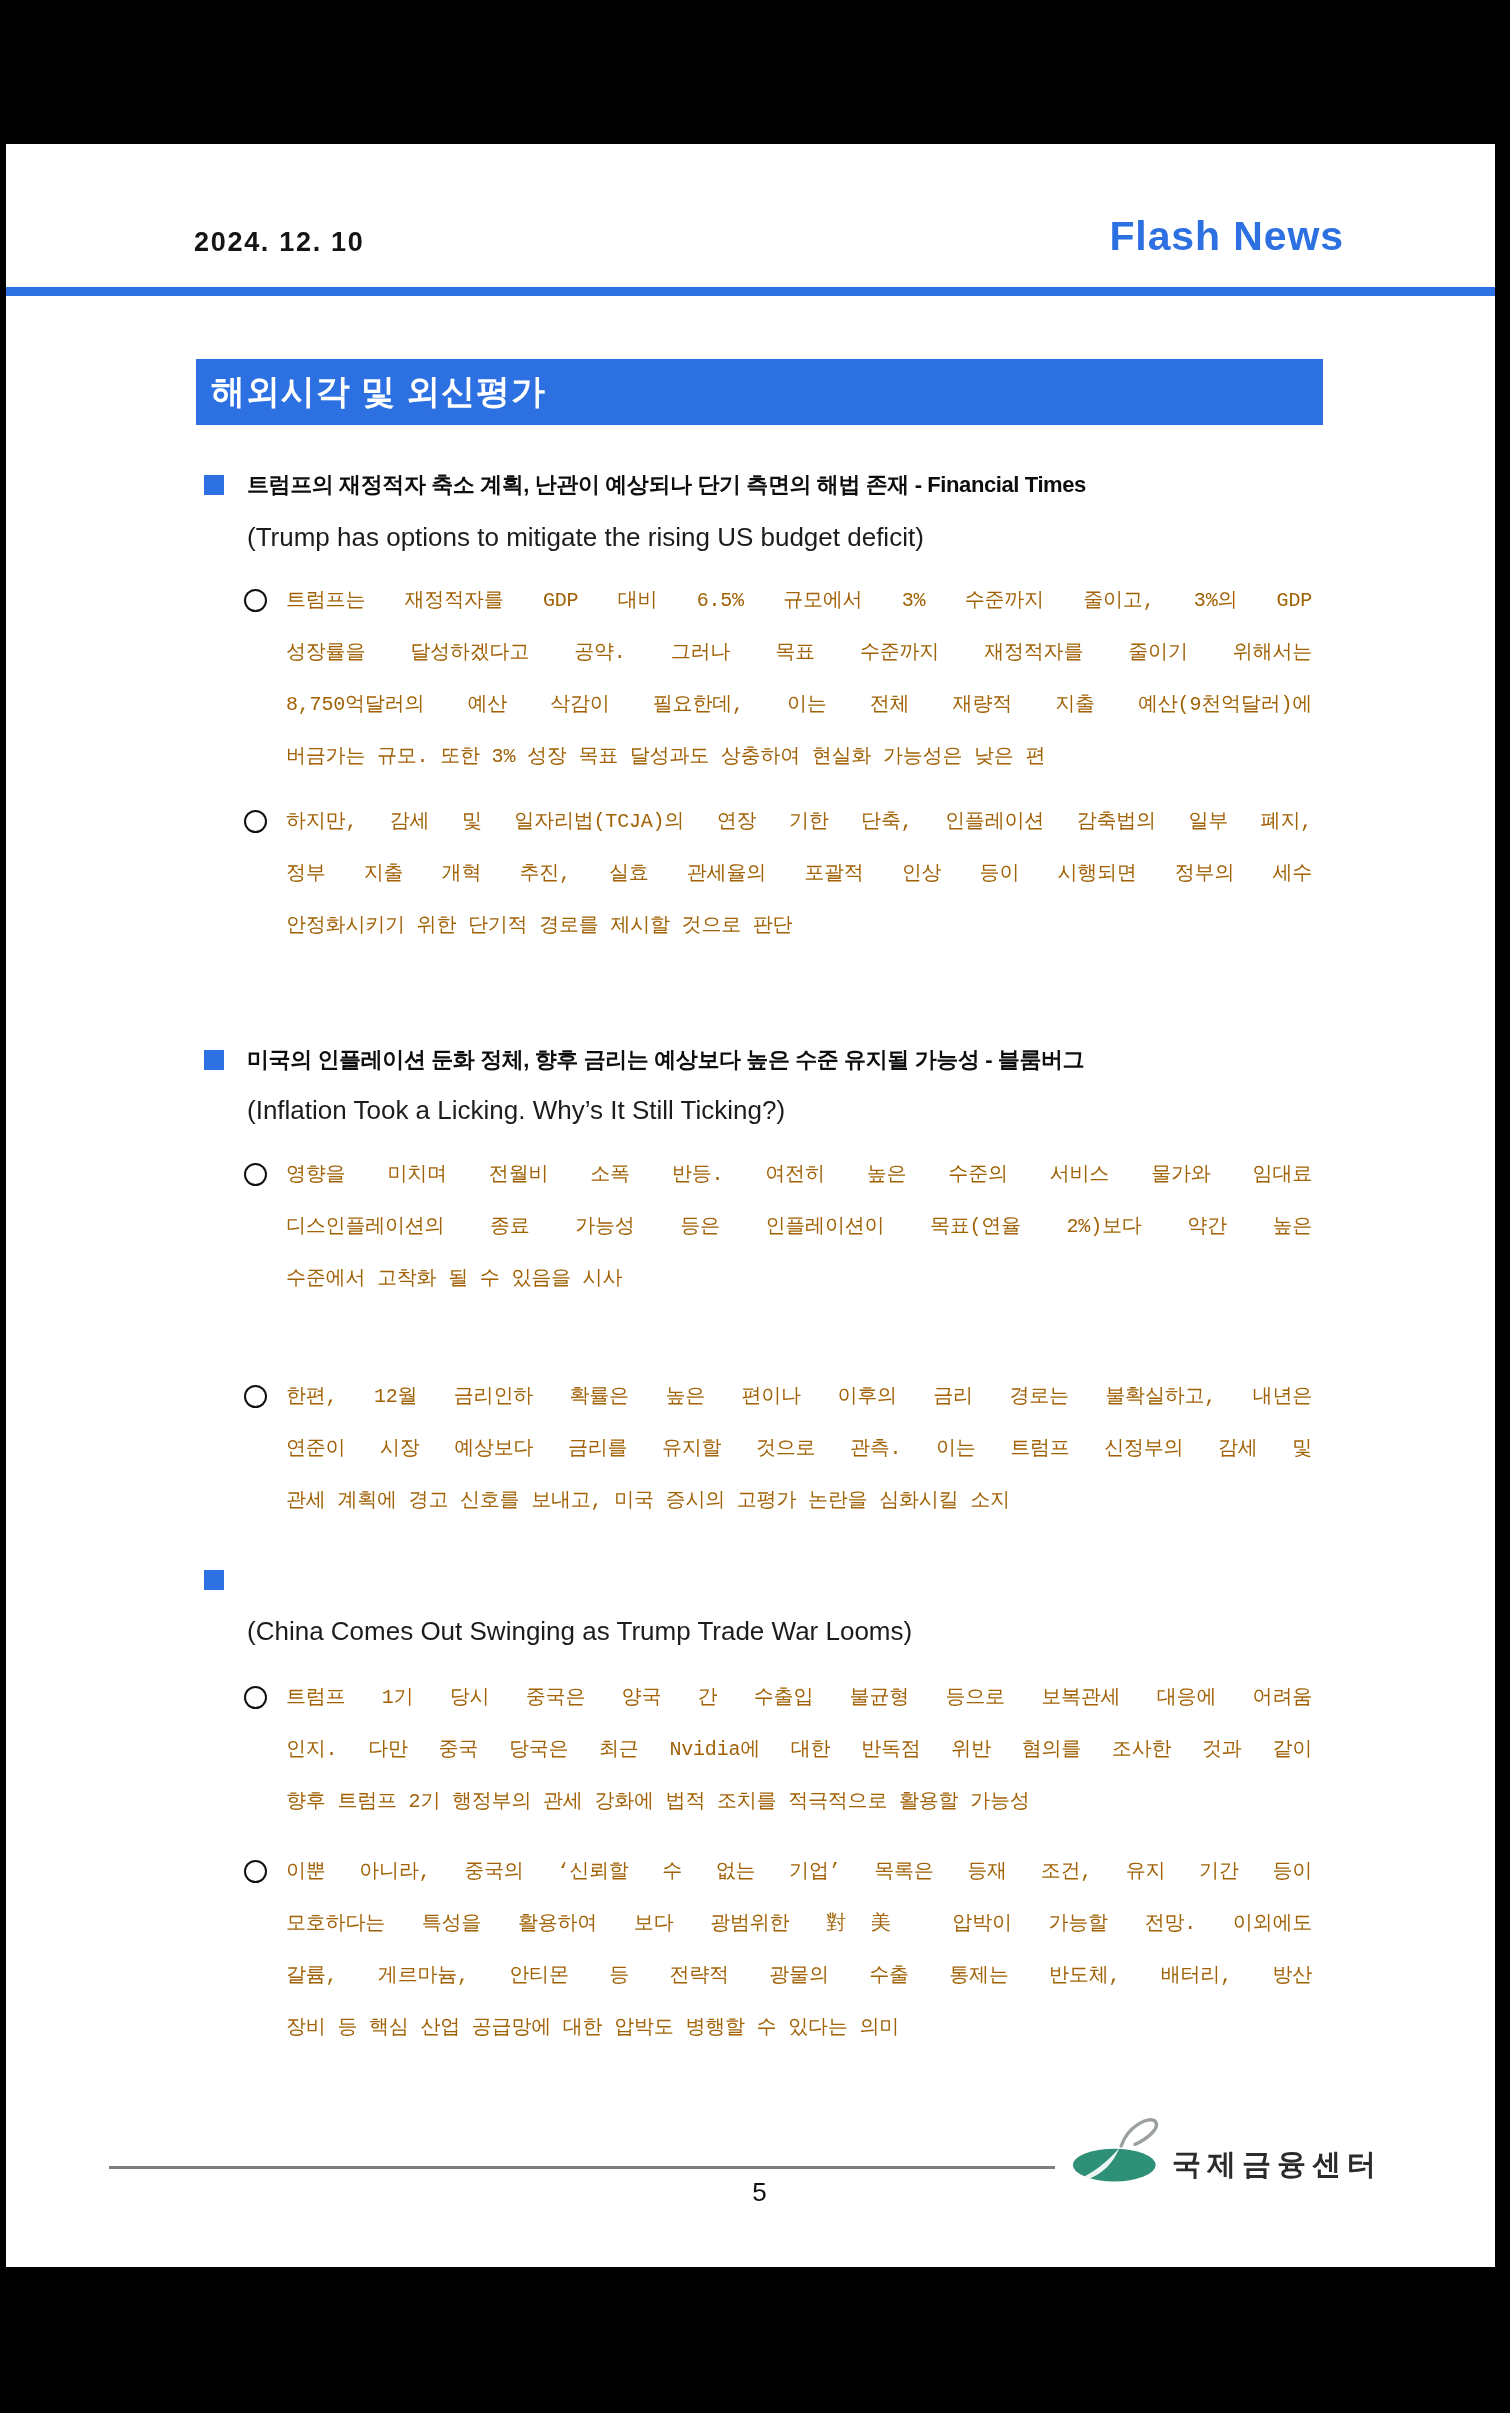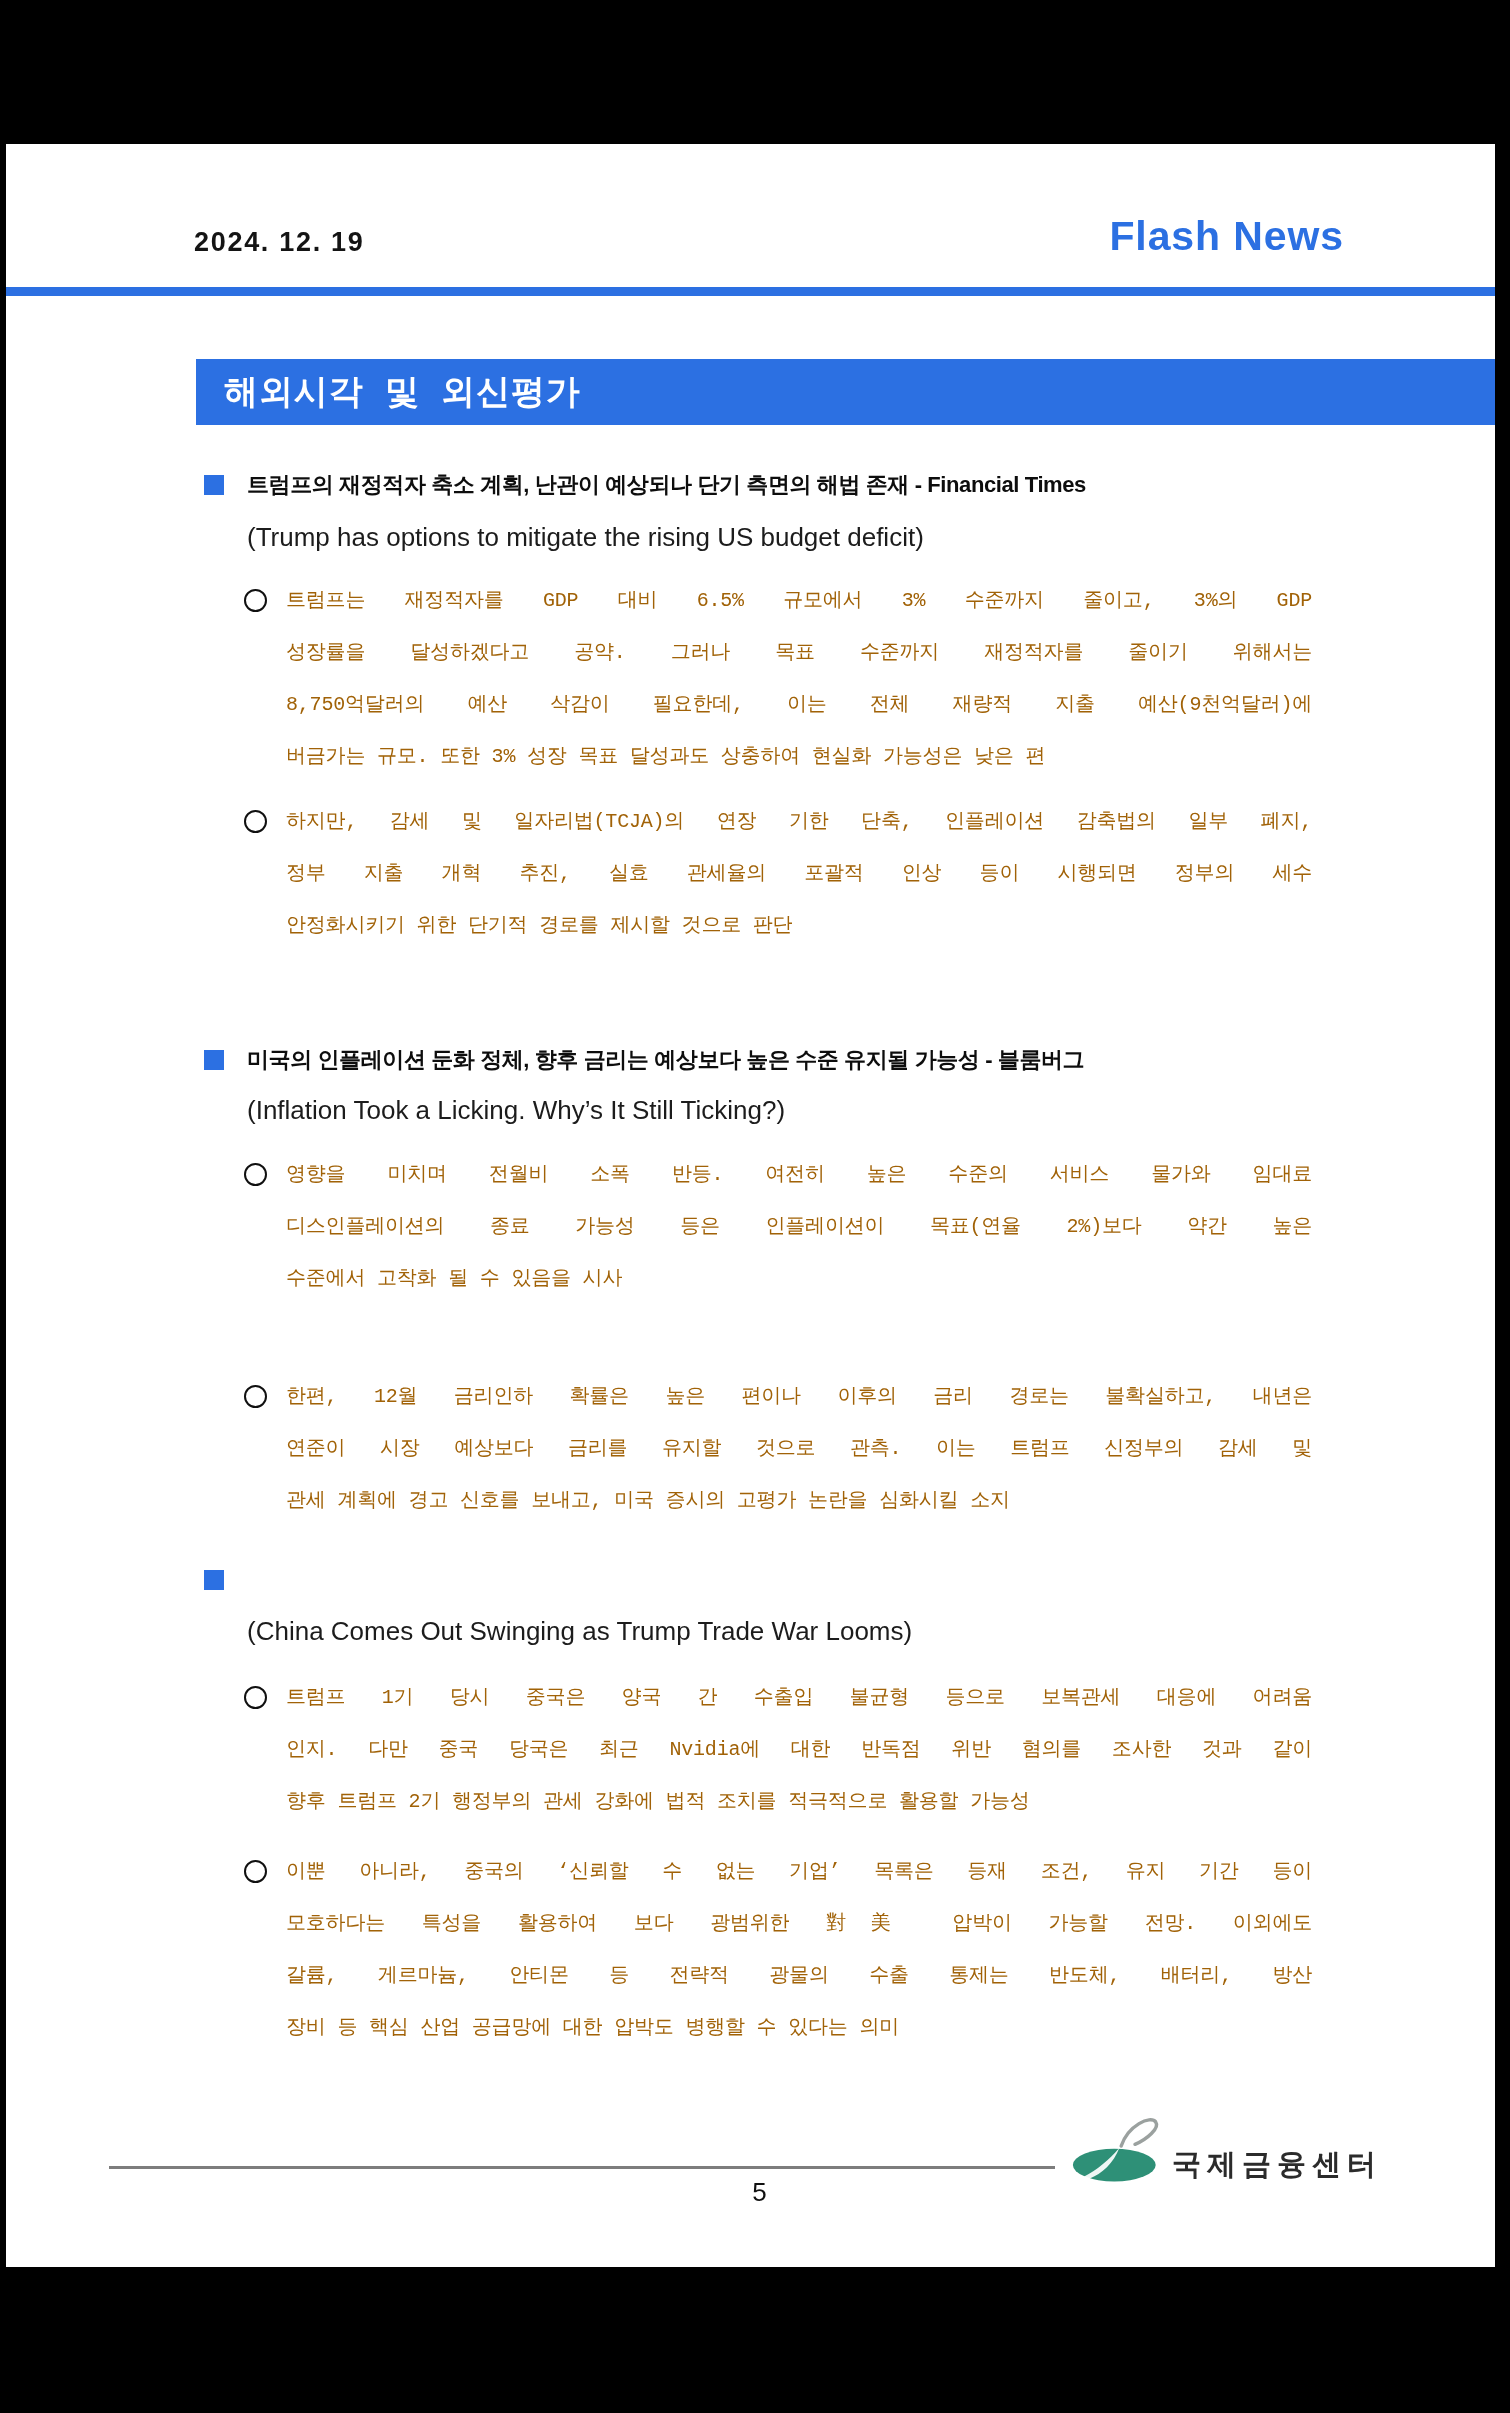--- a/index.html
+++ b/index.html
@@ -26,23 +26,23 @@
     font-size: 41px; font-weight: 700; color: var(--accent-blue); letter-spacing: 0.9px;
   }
   .header-rule {
     position: absolute; left: 0; top: 143px;
     width: 1489px; height: 8.6px; background: var(--accent-blue);
   }
 
   
   .section-bar {
     position: absolute; left: 190px; top: 215px;
-    width: 1299px; height: 66px;
+    width: 1127px; height: 66px;
     background: var(--accent-blue);
-    display: flex; align-items: center; padding-left: 28px; font-family: Liberation Mono, monospace;
+    display: flex; align-items: center; padding-left: 15px;
   }
   .section-bar .t {
     color: #fff; font-size: 34px; font-weight: 700; letter-spacing: 0.9px;
   }
 
   
   .article-title {
     position: absolute; left: 198px; height: 40px;
     display: flex; align-items: center; white-space: nowrap;
   }
@@ -91,21 +91,21 @@
   .page-number {
     position: absolute; left: 712px; top: 2033px; width: 83px;
     text-align: center; font-size: 26px; color: #101010;
   }
 </style>
 </head>
 <body>
 
 <div class="page">
 
-  <div class="date">2024. 12. 19</div>
+  <div class="date">2024. 12. 10</div>
   <div class="brand">Flash News</div>
   <div class="header-rule"></div>
 
   <div class="section-bar">
     <span class="t">해외시각 및 외신평가</span>
   </div>
 
   <div class="article-title" style="top:321px">
     <span class="sq"></span>
     <span class="tt">트럼프의 재정적자 축소 계획, 난관이 예상되나 단기 측면의 해법 존재 - Financial Times</span>

